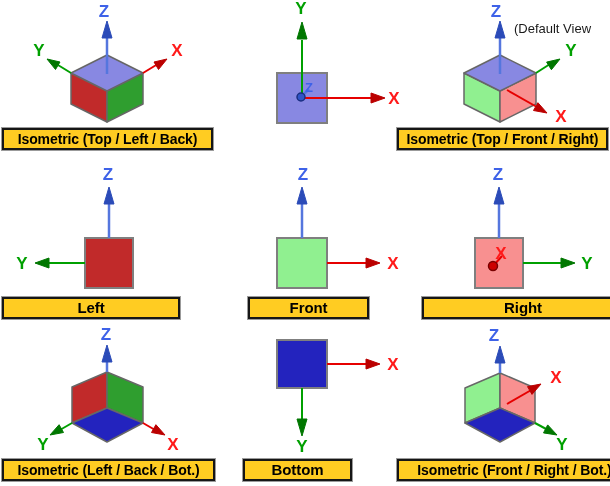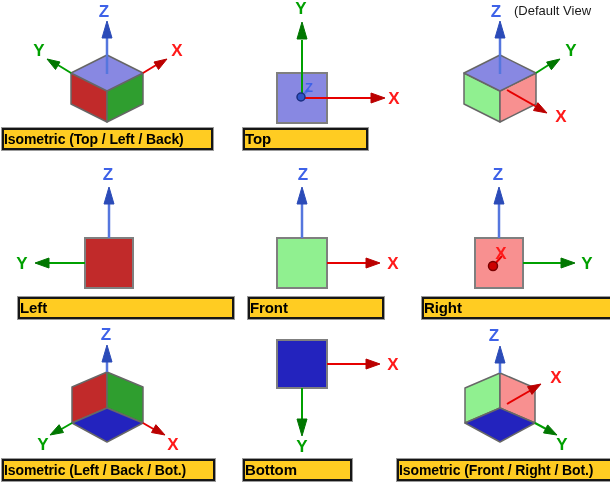--- a/index.html
+++ b/index.html
@@ -26,26 +26,26 @@
   .al{font-size:17px;font-weight:bold}
   .al-sm{font-size:13px;font-weight:bold}
   .lb-x{fill:var(--axis_x_label)}
   .lb-y{fill:var(--axis_y_label)}
   .lb-z{fill:var(--axis_z_label)}
   .bar{
     position:absolute;height:22px;box-sizing:border-box;
     background:var(--bar_fill);border:2px solid var(--bar_border);
     box-shadow:0 0 0 1px var(--bar_outer);
     color:var(--bar_text);font-weight:bold;font-size:14px;line-height:18px;
-    white-space:nowrap;letter-spacing:-0.1px;overflow:hidden;
+    text-align:center;white-space:nowrap;letter-spacing:-0.1px;overflow:hidden;
   }
   .bar-short{font-size:15px}
   .note{
     position:absolute;font-size:13px;line-height:16px;color:var(--note_text);
-    text-align:center;white-space:nowrap;
+    text-align:center;white-space:nowrap;margin-top:18px;
   }
 </style>
 </head>
 <body>
 
 <div class="cell" style="left:0;top:0;width:215px;height:158px">
   <svg width="215" height="127" viewBox="0 0 215 127">
     <polygon class="face f-red" points="71,73 107,91 107,122 71,104"></polygon>
     <polygon class="face f-green" points="107,91 143,73 143,104 107,122"></polygon>
     <polygon class="face f-top" points="107,55 143,73 107,91 71,73"></polygon>
@@ -68,67 +68,67 @@
     <line class="ax-y" x1="87" y1="98" x2="87" y2="40"></line>
     <polygon class="hd-y" points="87,22 82,39 92,39"></polygon>
     <text class="al lb-y" x="86" y="14" text-anchor="middle">Y</text>
     <line class="ax-x" x1="87" y1="98" x2="158" y2="98"></line>
     <polygon class="hd-x" points="170,98 156,93 156,103"></polygon>
     <text class="al lb-x" x="179" y="104" text-anchor="middle">X</text>
     <line class="ax-z" x1="87" y1="96" x2="94" y2="89"></line>
     <circle cx="86" cy="97" r="4" fill="var(--dot_z)" stroke="var(--dot_z_edge)" stroke-width="1.5"></circle>
     <text class="al-sm lb-z" x="94" y="92" text-anchor="middle">Z</text>
   </svg>
-  <div class="bar bar-short" style="left:28px;top:128px;width:125px">Top</div>
 </div>
 
 <div class="cell" style="left:395px;top:0;width:215px;height:158px">
   <svg width="215" height="127" viewBox="0 0 215 127">
     <polygon class="face f-lgreen" points="69,73 105,91 105,122 69,104"></polygon>
     <polygon class="face f-pink" points="105,91 141,73 141,104 105,122"></polygon>
     <polygon class="face f-top" points="105,55 141,73 105,91 69,73"></polygon>
     <line class="ax-z" x1="105" y1="74" x2="105" y2="36"></line>
     <polygon class="hd-z" points="105,21 100,38 110,38"></polygon>
     <text class="al lb-z" x="101" y="17" text-anchor="middle">Z</text>
     <line class="ax-y" x1="141" y1="73" x2="155" y2="64"></line>
     <polygon class="hd-y" points="165,59 156.4,69.7 151.6,62.1"></polygon>
     <text class="al lb-y" x="176" y="56" text-anchor="middle">Y</text>
     <line class="ax-x" x1="112" y1="90" x2="141" y2="106.5"></line>
     <polygon class="hd-x" points="152,113 138.5,110.5 142.9,102.7"></polygon>
     <text class="al lb-x" x="166" y="122" text-anchor="middle">X</text>
   </svg>
   <div class="note" style="left:105px;top:3px;width:105px">
     <div>(Default View</div>
   </div>
+  <div class="bar" style="left:2px;top:128px;width:211px">Isometric (Top / Front / Right)</div>
 </div>
 
 <div class="cell" style="left:0;top:160px;width:215px;height:160px">
   <svg width="215" height="135" viewBox="0 0 215 135">
     <rect class="sq f-red" x="85" y="78" width="48" height="50"></rect>
     <line class="ax-z" x1="109" y1="78" x2="109" y2="44"></line>
     <polygon class="hd-z" points="109,27 104,44 114,44"></polygon>
     <text class="al lb-z" x="108" y="20" text-anchor="middle">Z</text>
     <line class="ax-y" x1="85" y1="103" x2="47" y2="103"></line>
     <polygon class="hd-y" points="35,103 49,98 49,108"></polygon>
     <text class="al lb-y" x="22" y="109" text-anchor="middle">Y</text>
   </svg>
-  <div class="bar bar-short" style="left:18px;top:137px;width:216px">Left</div>
+  <div class="bar bar-short" style="left:2px;top:137px;width:178px">Left</div>
 </div>
 
 <div class="cell" style="left:215px;top:160px;width:185px;height:160px">
   <svg width="185" height="135" viewBox="0 0 185 135">
     <rect class="sq f-lgreen" x="62" y="78" width="50" height="50"></rect>
     <line class="ax-z" x1="87" y1="78" x2="87" y2="44"></line>
     <polygon class="hd-z" points="87,27 82,44 92,44"></polygon>
     <text class="al lb-z" x="88" y="20" text-anchor="middle">Z</text>
     <line class="ax-x" x1="112" y1="103" x2="153" y2="103"></line>
     <polygon class="hd-x" points="165,103 151,98 151,108"></polygon>
     <text class="al lb-x" x="178" y="109" text-anchor="middle">X</text>
   </svg>
-  <div class="bar bar-short" style="left:33px;top:137px;width:136px">Front</div>
+  <div class="bar bar-short" style="left:33px;top:137px;width:121px">Front</div>
 </div>
 
 <div class="cell" style="left:395px;top:160px;width:215px;height:160px">
   <svg width="215" height="135" viewBox="0 0 215 135">
     <rect class="sq f-pink" x="80" y="78" width="48" height="50"></rect>
     <line class="ax-z" x1="104" y1="78" x2="104" y2="44"></line>
     <polygon class="hd-z" points="104,27 99,44 109,44"></polygon>
     <text class="al lb-z" x="103" y="20" text-anchor="middle">Z</text>
     <line class="ax-y" x1="128" y1="103" x2="168" y2="103"></line>
     <polygon class="hd-y" points="180,103 166,98 166,108"></polygon>

